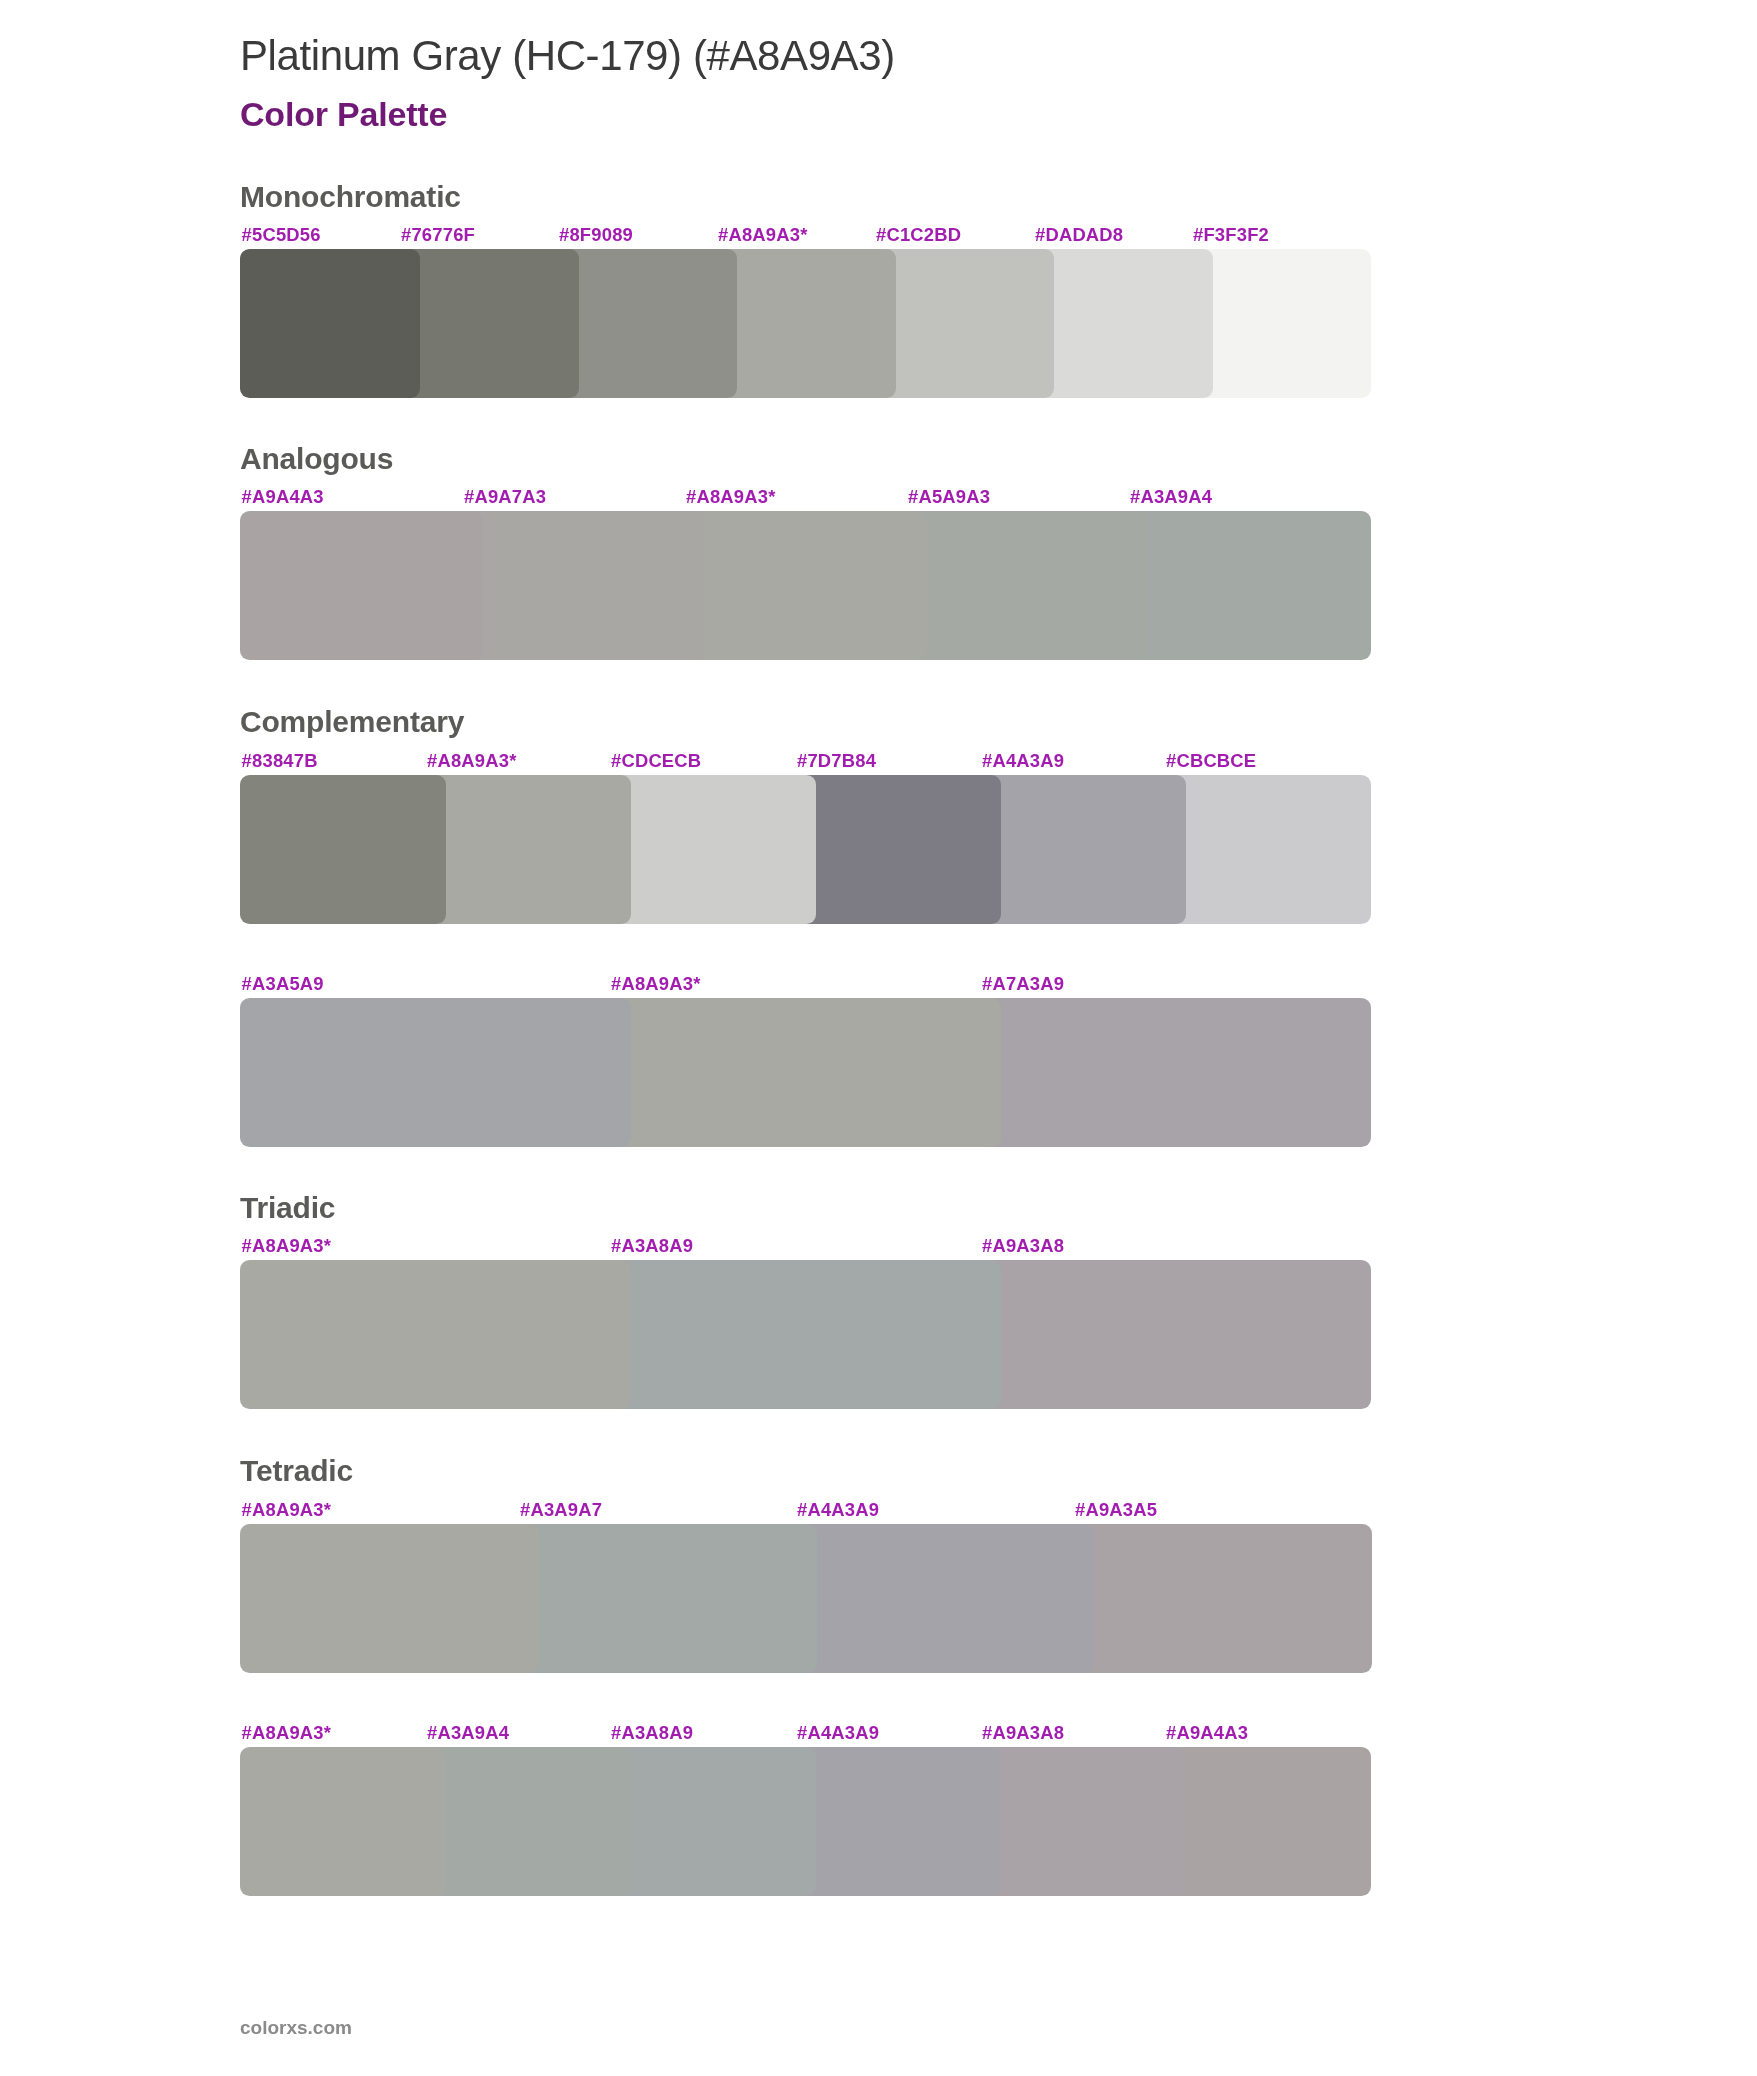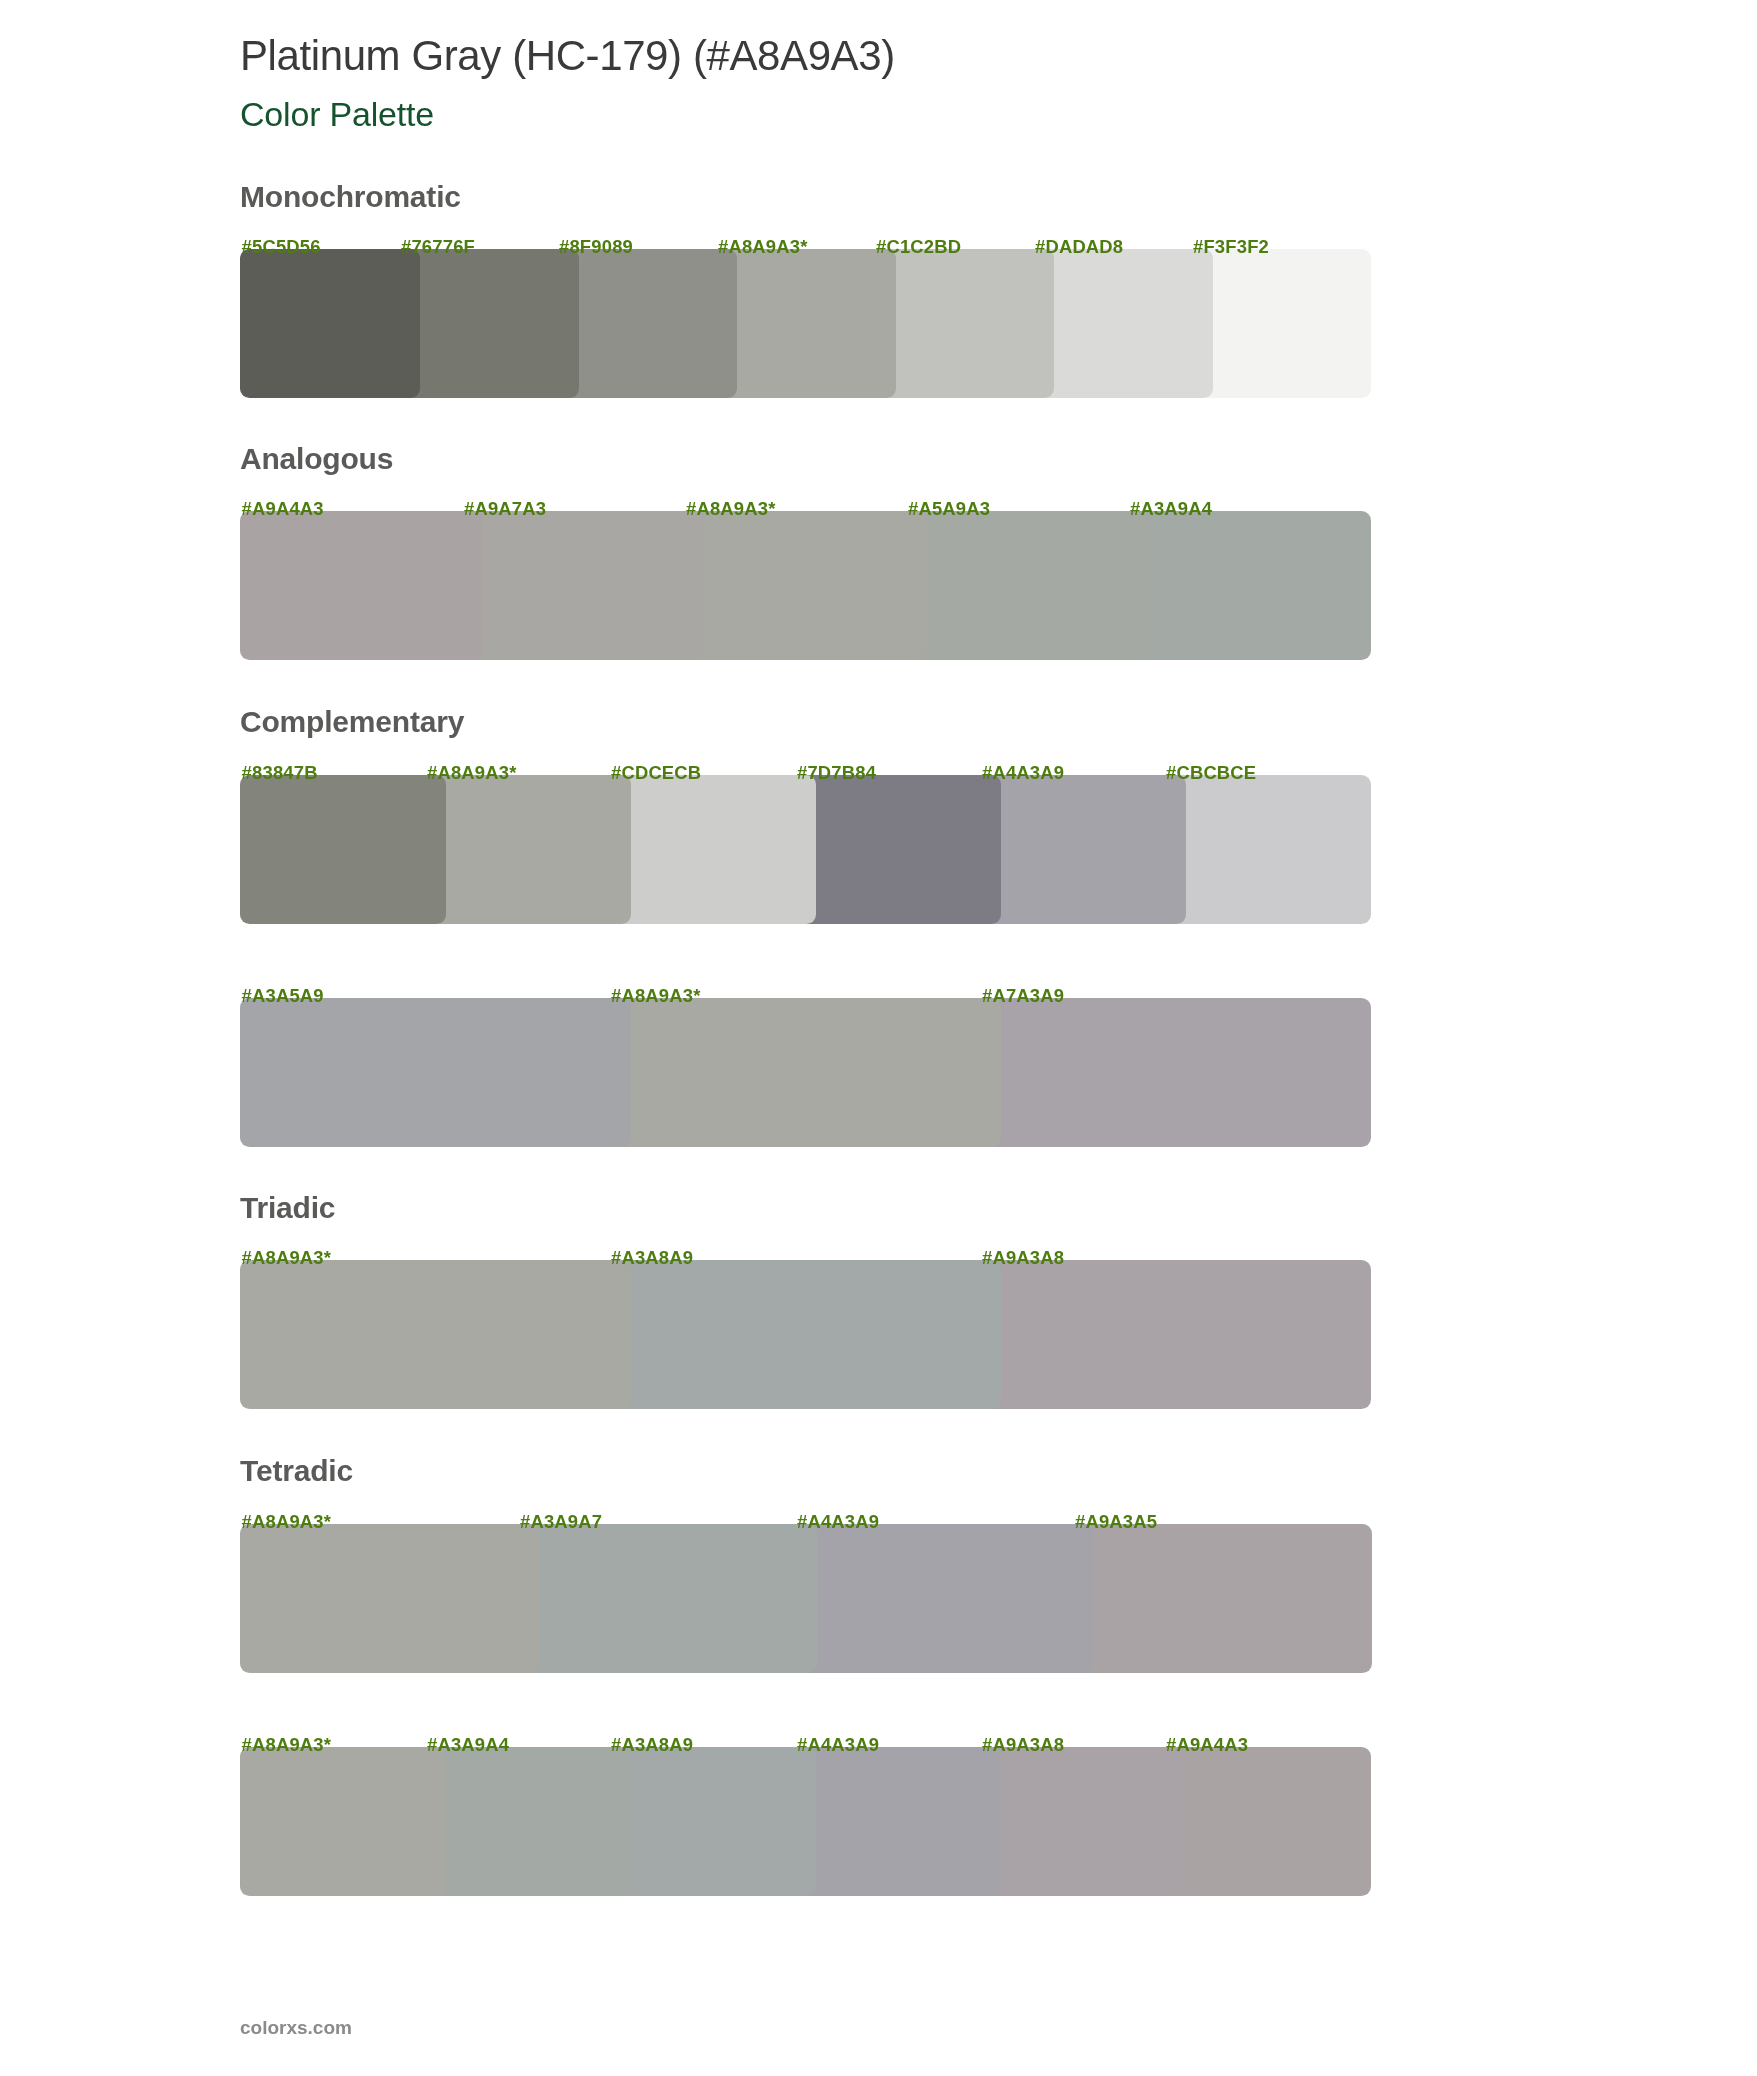--- a/index.html
+++ b/index.html
@@ -21,22 +21,22 @@
   .title {
     font-size: 42px;
     font-weight: normal;
     color: #3a3a3a;
     margin: 0 0 0 240px;
     letter-spacing: -0.4px;
     line-height: 1.15;
   }
   .subtitle {
     font-size: 34px;
-    font-weight: normal;
-    color: #14532d;
+    font-weight: bold;
+    color: #701a75;
     margin: 14.4px 0 0 240px;
     letter-spacing: -0.2px;
   }
   .section {
     margin: 0 0 0 0;
     padding-top: 46px;
   }
   .section-title {
     font-size: 30px;
     font-weight: bold;
@@ -49,24 +49,24 @@
     margin-left: 240px;
     height: 176px;
   }
   .swatch {
     position: absolute;
     top: 29px;
     border-radius: 9.6px;
   }
   .swatch-label {
     position: absolute;
-    top: 16px;
+    top: 4px;
     font-size: 18.4px;
     font-weight: bold;
-    color: #4d7c0f;
+    color: #a21caf;
     white-space: nowrap;
     letter-spacing: 0.2px;
   }
   .row-analogous { height: 177px; }
   .row-complementary { height: 177px; }
   .row-triadic { height: 177px; }
   .row-tetradic { height: 177px; }
   .row-hexadic { height: 177px; }
 
   .footer {

